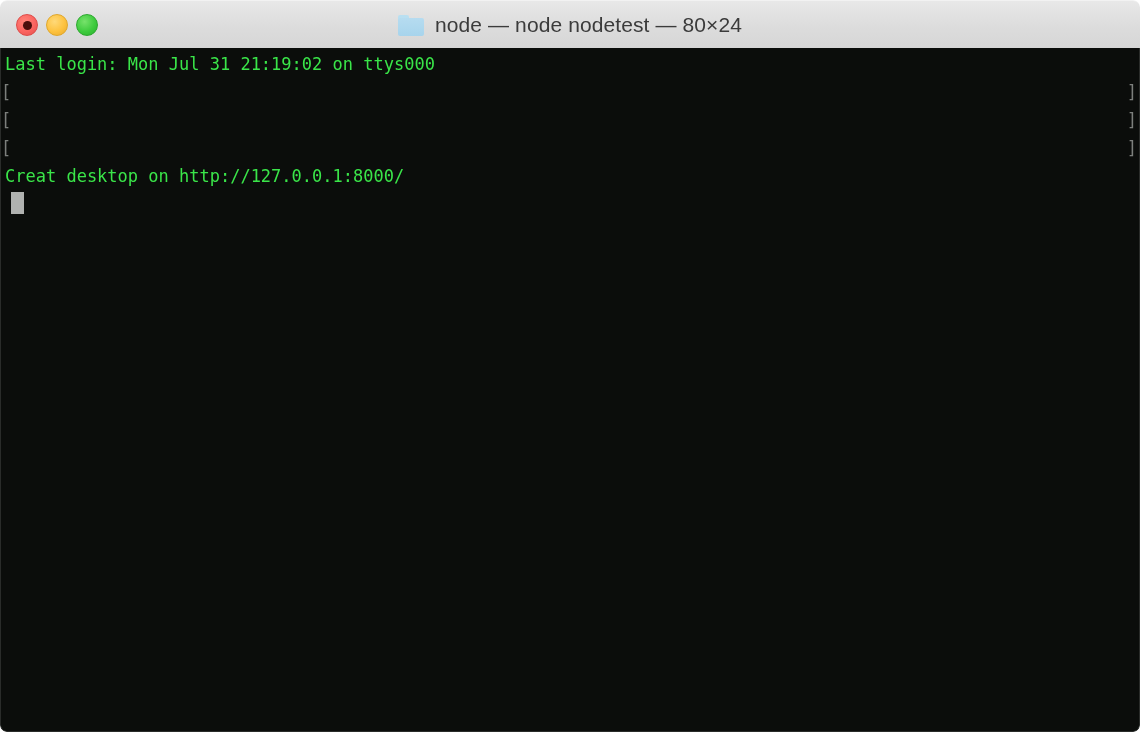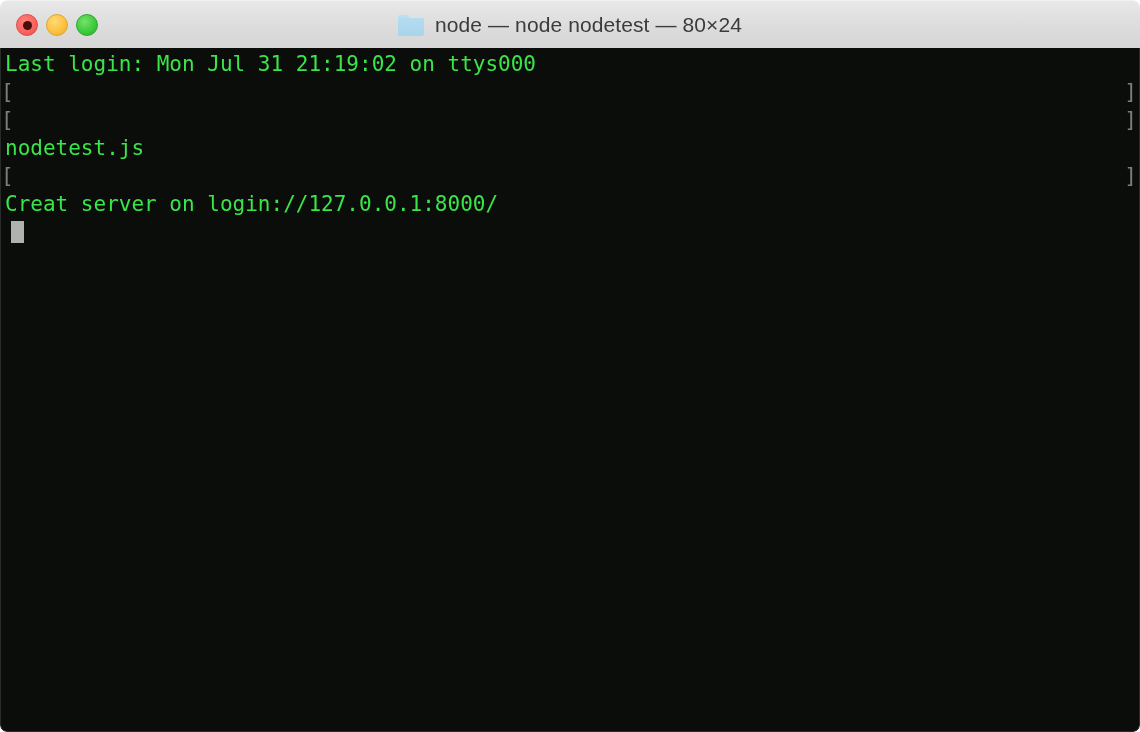--- a/index.html
+++ b/index.html
@@ -141,21 +141,21 @@
     box-sizing: border-box;
     overflow: hidden;
   }
   .screen {
     position: absolute;
     left: 0;
     top: 2px;
     width: 1140px;
     height: 680px;
     font-family: "DejaVu Sans Mono", monospace;
-    font-size: 21px;
+    font-size: 17px;
     line-height: 28px;
     color: #3ae549;
   }
   .row {
     position: relative;
     height: 28px;
     white-space: pre;
     padding-left: 4px;
     box-sizing: border-box;
   }
@@ -194,20 +194,19 @@
       </span>
       <span class="title-text">node — node nodetest — 80×24</span>
     </div>
   </div>
 
   <div class="term">
     <div class="screen" id="screen">
         <div class="row"><span class="row-text">Last login: Mon Jul 31 21:19:02 on ttys000</span></div>
         <div class="row"><span class="mark-left">[</span><span class="mark-right">]</span></div>
         <div class="row"><span class="mark-left">[</span><span class="mark-right">]</span></div>
-        <div class="row"><span class="row-text">nodetest.js</span></div>
         <div class="row"><span class="mark-left">[</span><span class="mark-right">]</span></div>
-        <div class="row"><span class="row-text">Creat server on login://127.0.0.1:8000/</span></div>
+        <div class="row"><span class="row-text">Creat desktop on http://127.0.0.1:8000/</span></div>
         <div class="row"><span class="cursor"></span></div>
       </div>
   </div>
 
 </div>
 
 </body></html>

